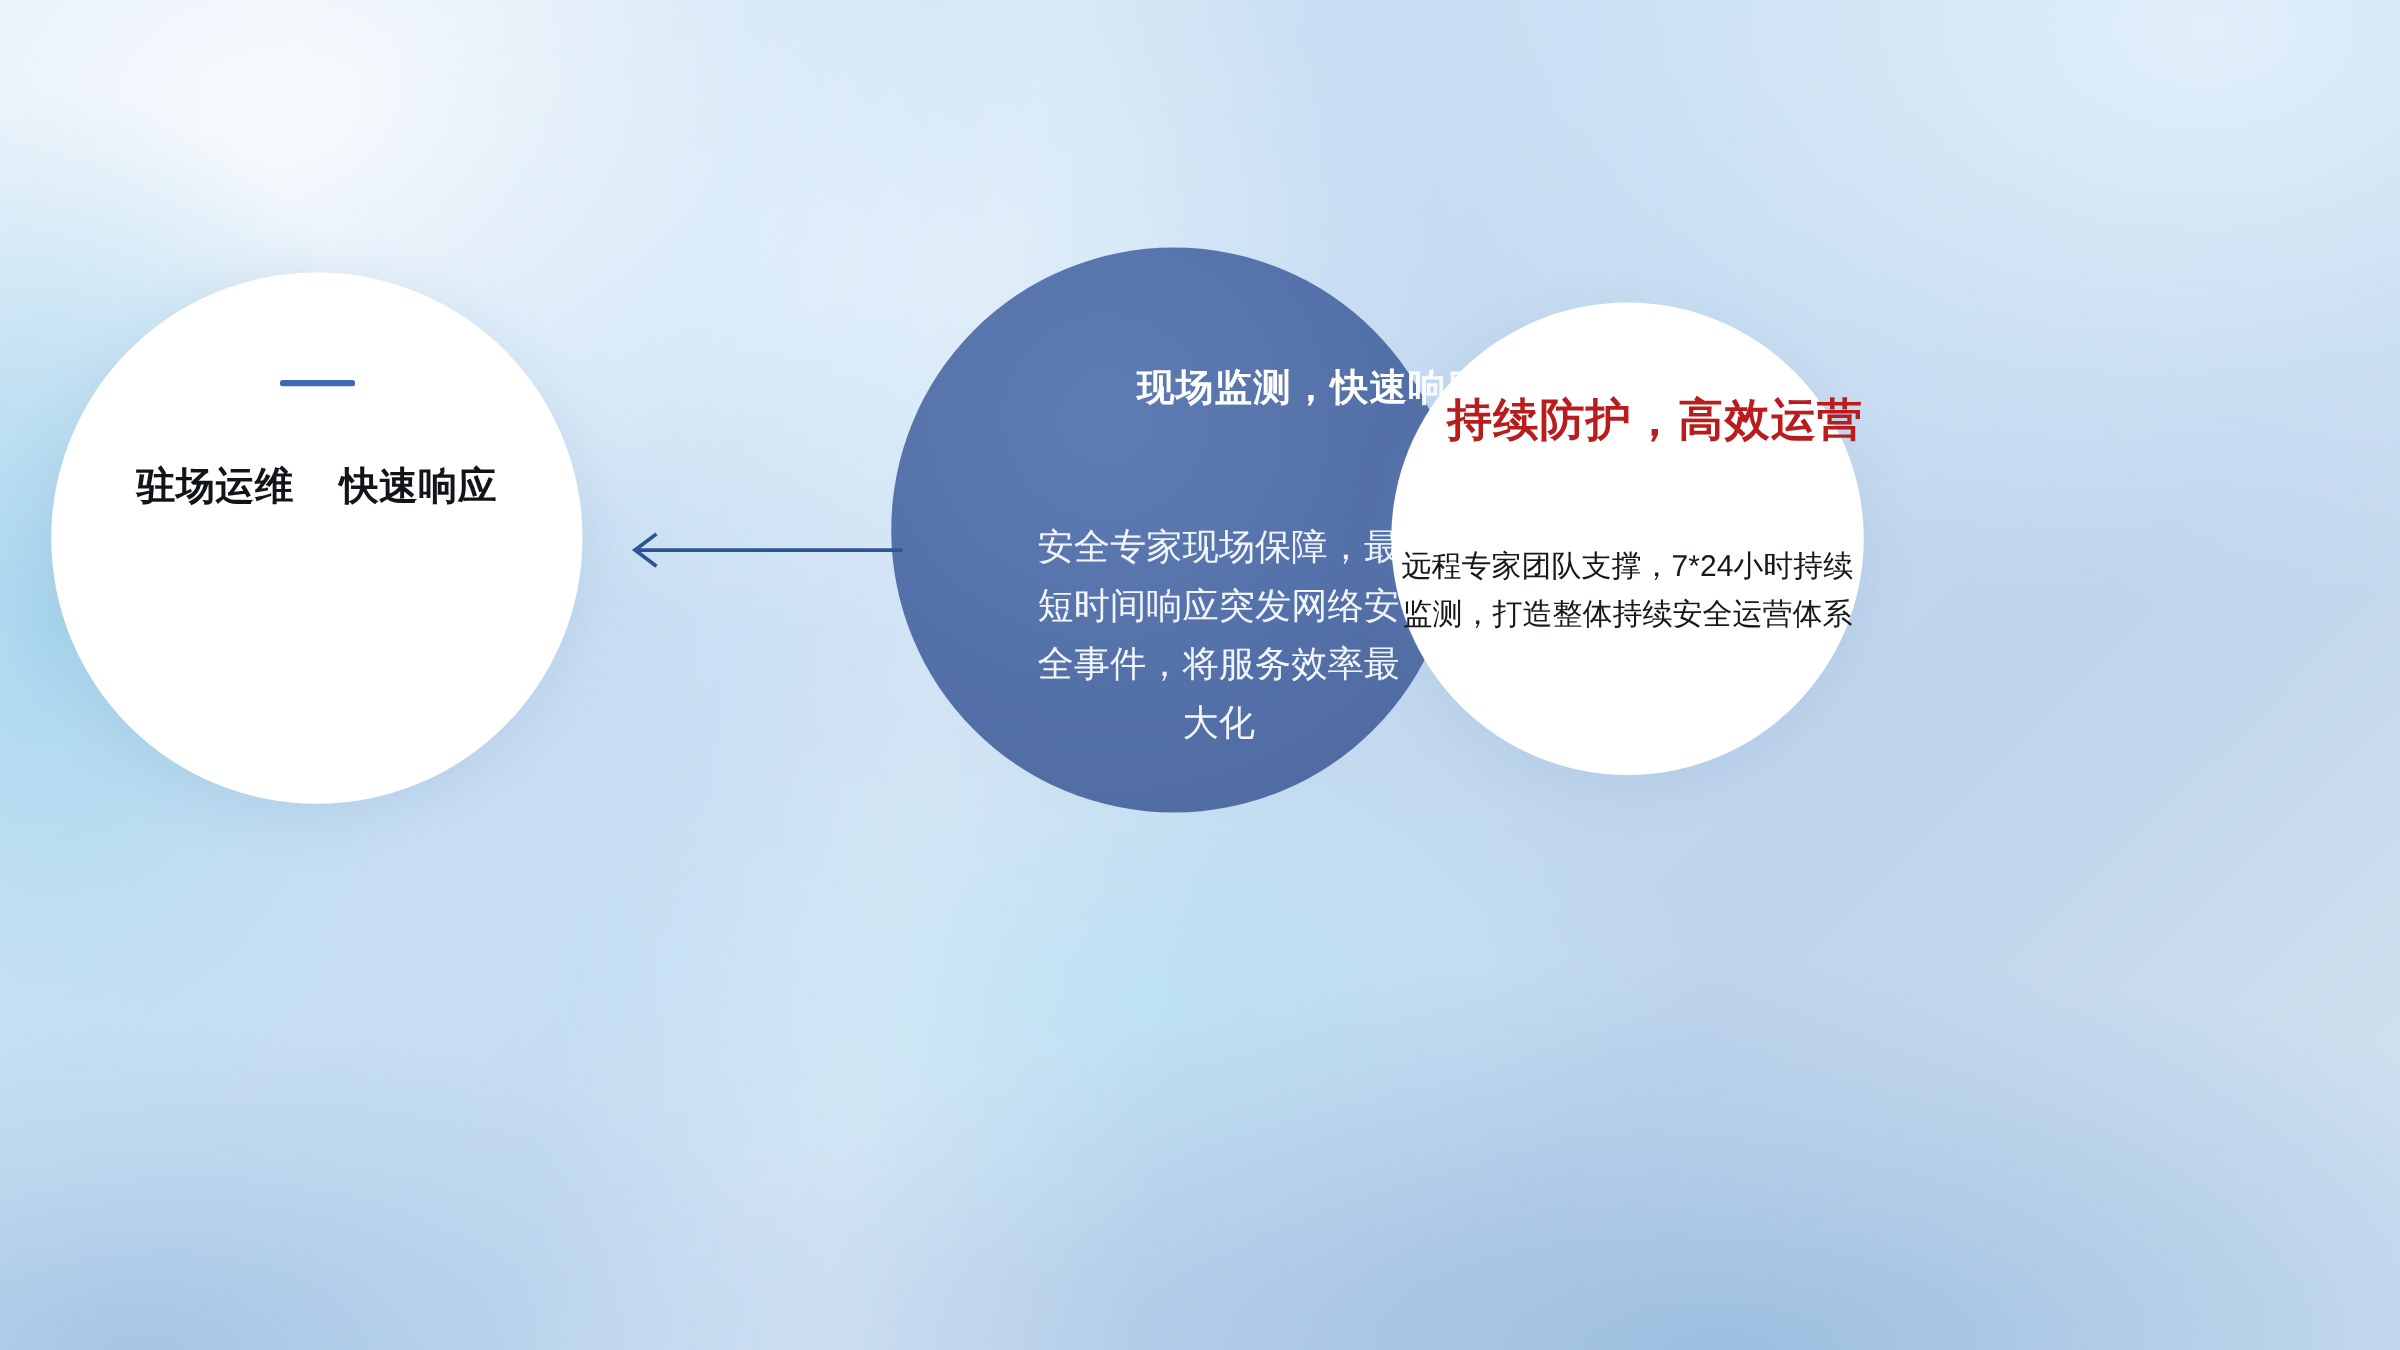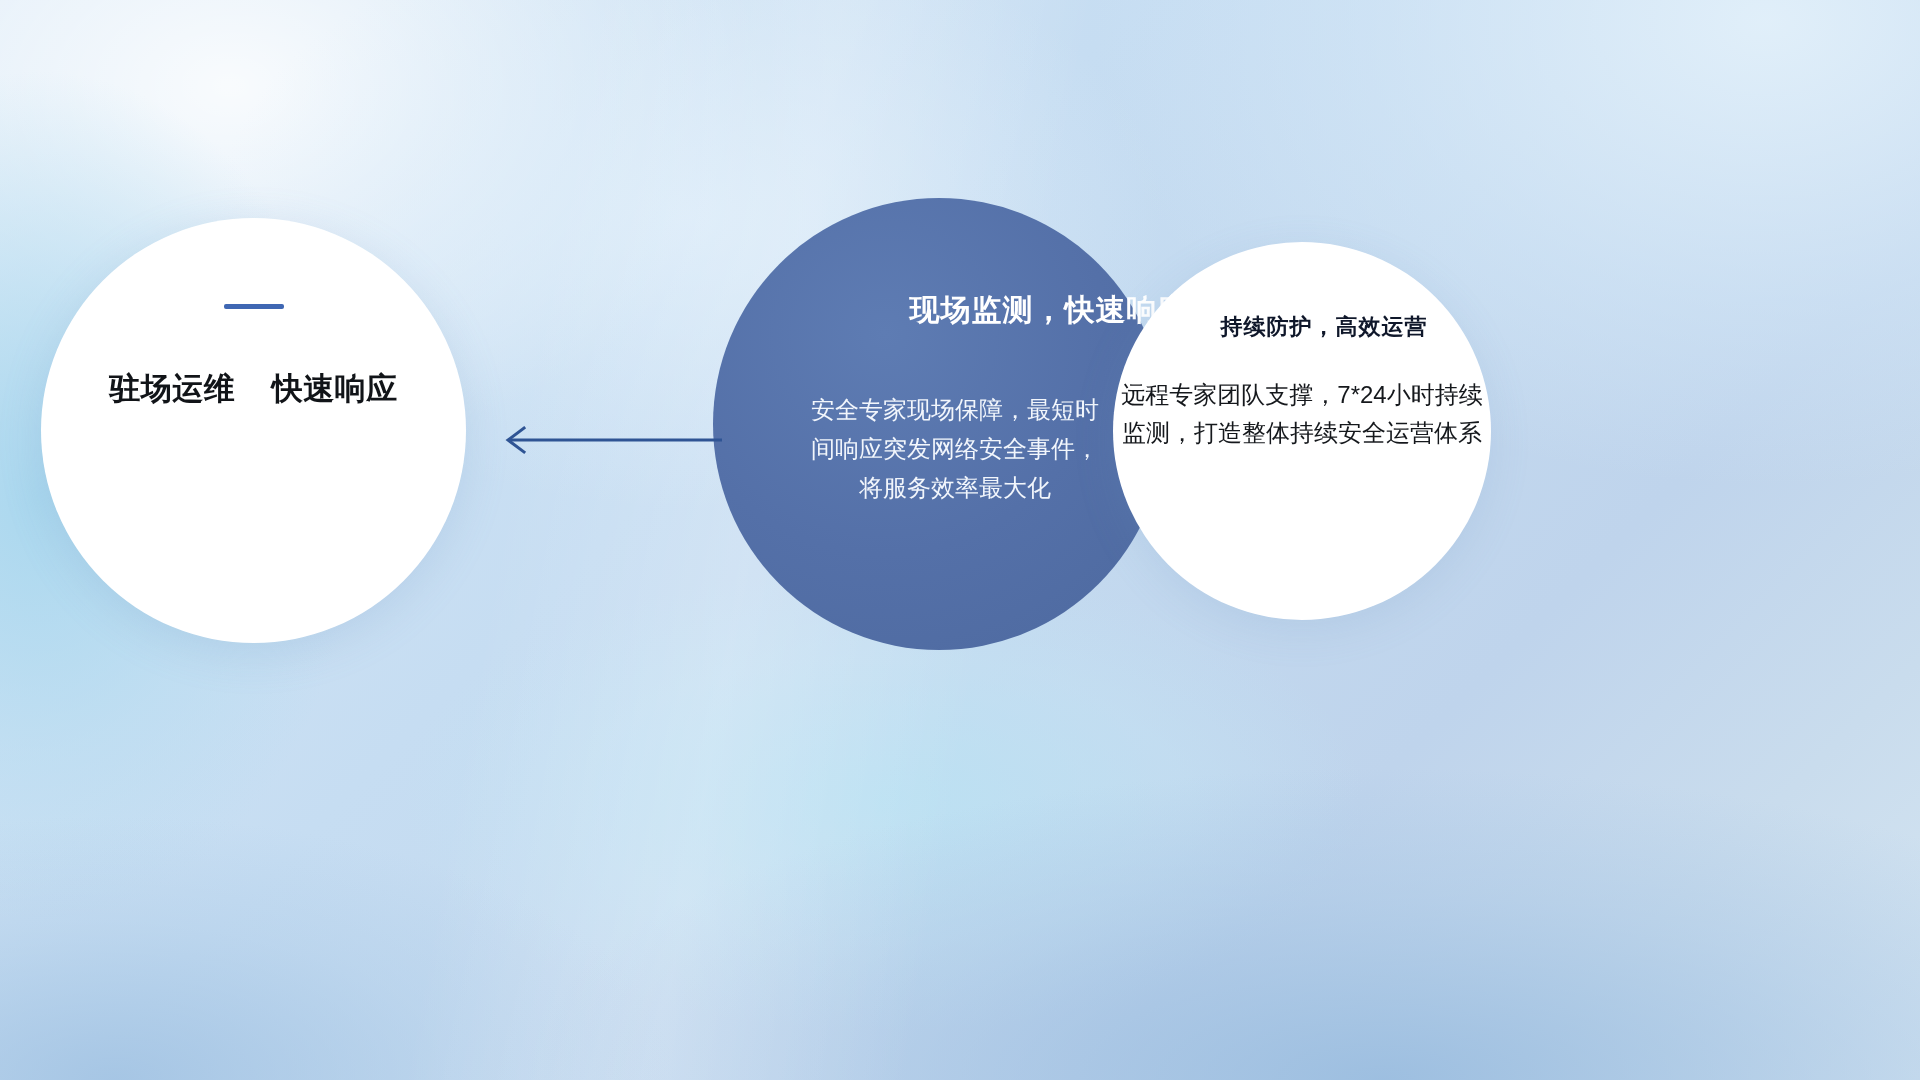--- a/index.html
+++ b/index.html
@@ -73,41 +73,41 @@
   #circle-mid .mid-inner{
     position:absolute;left:0;right:0;top:0;bottom:0;
     display:flex;flex-direction:column;align-items:center;
     padding-top:92px;box-sizing:border-box;
   }
   #mid-title{
     font-size:30px;font-weight:bold;color:#ffffff;letter-spacing:1px;
     white-space:nowrap;position:relative;left:110px;
   }
   #mid-body{
-    margin-top:60px;font-size:24px;color:#f2f6fc;line-height:1.62;
-    text-align:center;width:292px;position:relative;left:16px;
+    margin-top:84px;font-size:29px;color:#f2f6fc;line-height:1.62;
+    text-align:center;width:292px;position:relative;left:36px;
   }
 
   #circle-right{
     left:1113px;top:242px;width:378px;height:378px;
     background:#ffffff;
     box-shadow:0 10px 40px rgba(110,150,195,.16);
     z-index:5;
   }
   #circle-right .right-inner{
     position:absolute;left:0;right:0;top:0;bottom:0;
     display:flex;flex-direction:column;align-items:center;
     padding-top:70px;box-sizing:border-box;
   }
   #right-title{
-    font-size:22px;font-weight:bold;color:#0f172a;letter-spacing:1px;
+    font-size:36px;font-weight:bold;color:#b91c1c;letter-spacing:1px;
     white-space:nowrap;position:relative;left:22px;
   }
   #right-body{
-    margin-top:34px;font-size:24px;color:#15181c;line-height:1.58;
+    margin-top:74px;font-size:24px;color:#15181c;line-height:1.58;
     text-align:center;width:372px;
   }
 
   
   #arrow{position:absolute;left:494px;top:418px;width:230px;height:44px;z-index:6;}
 </style>
 </head>
 <body>
 
 <div id="bg">

